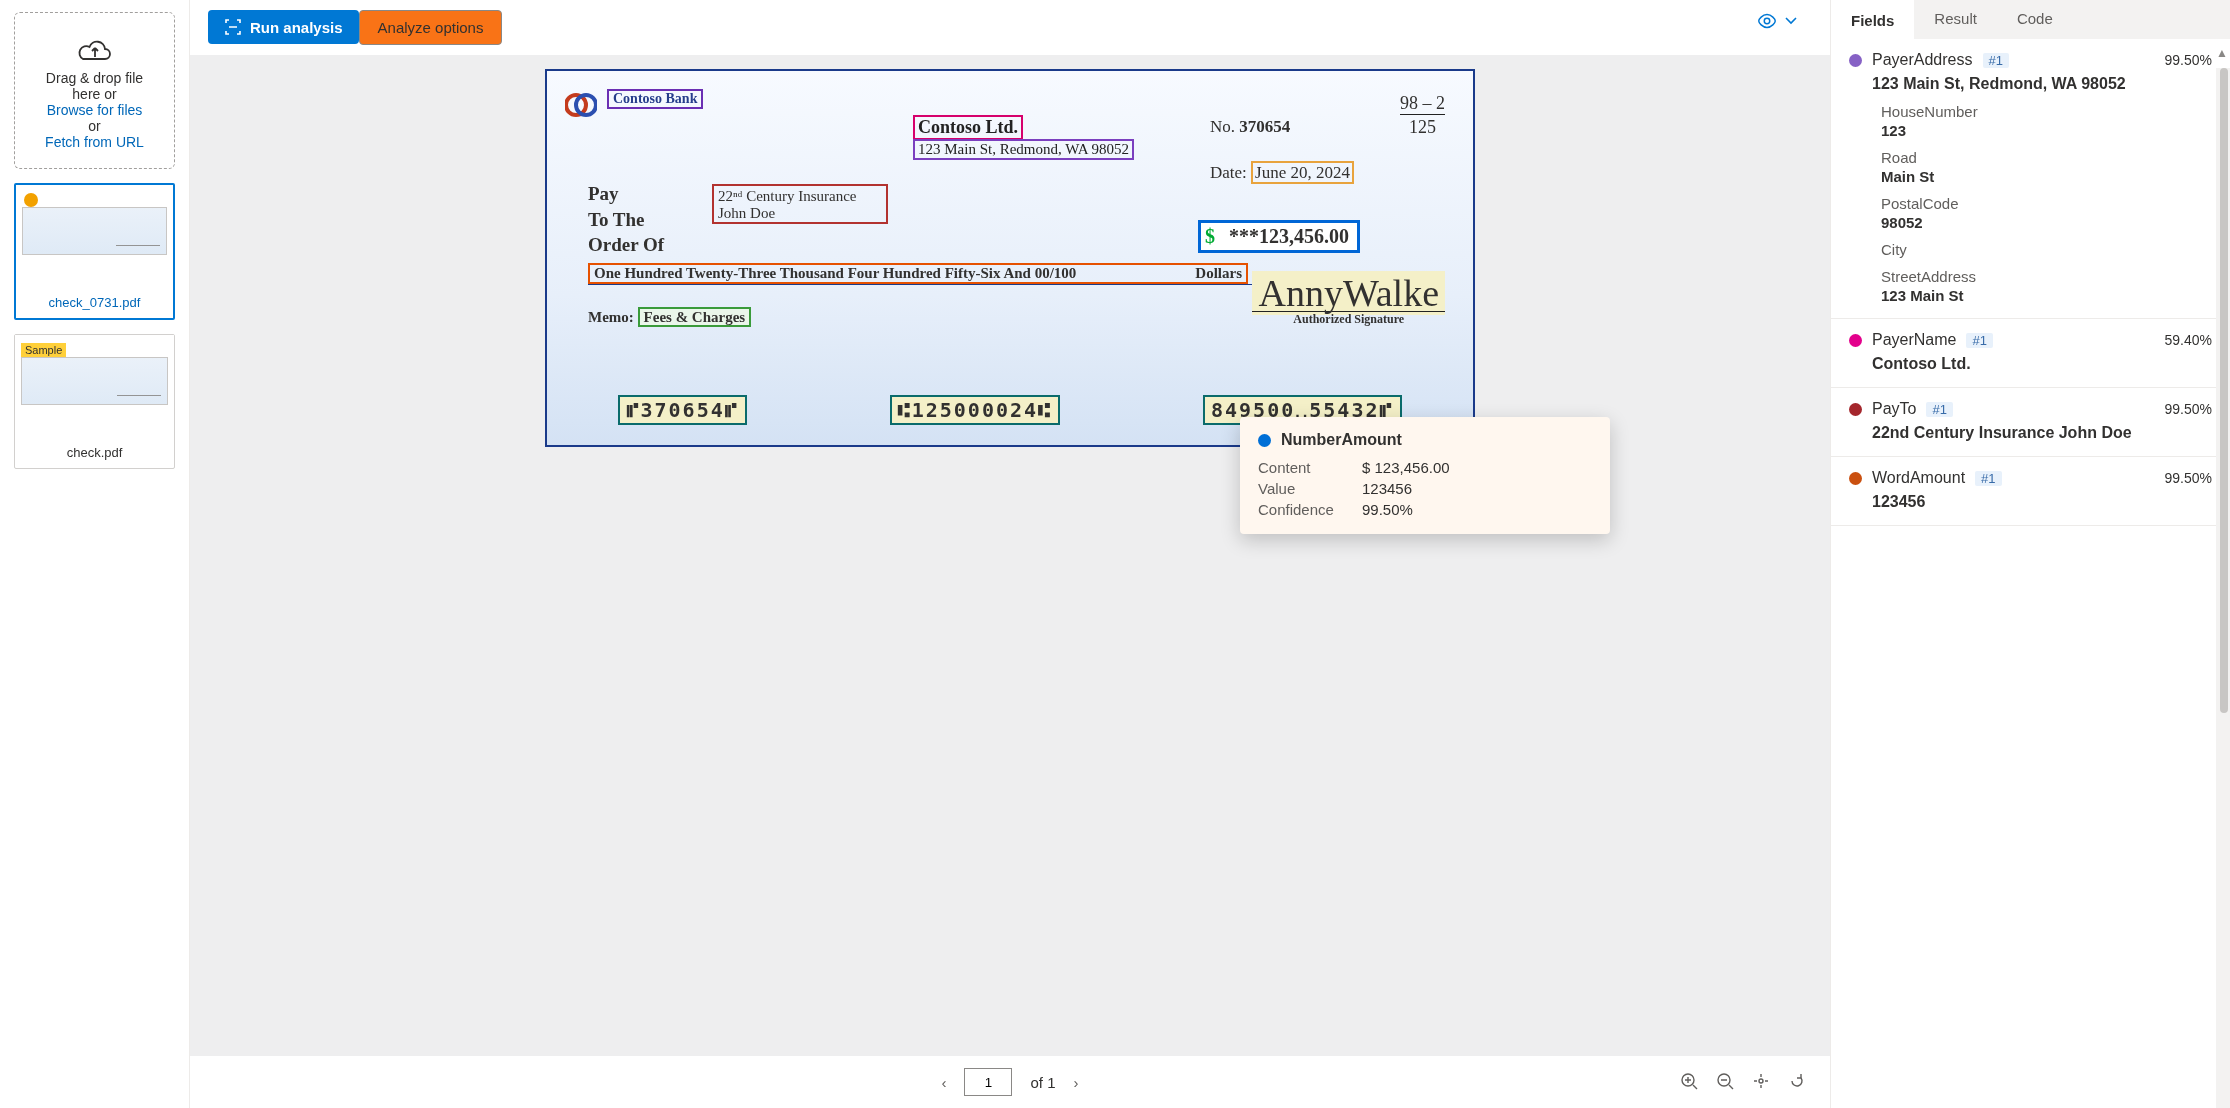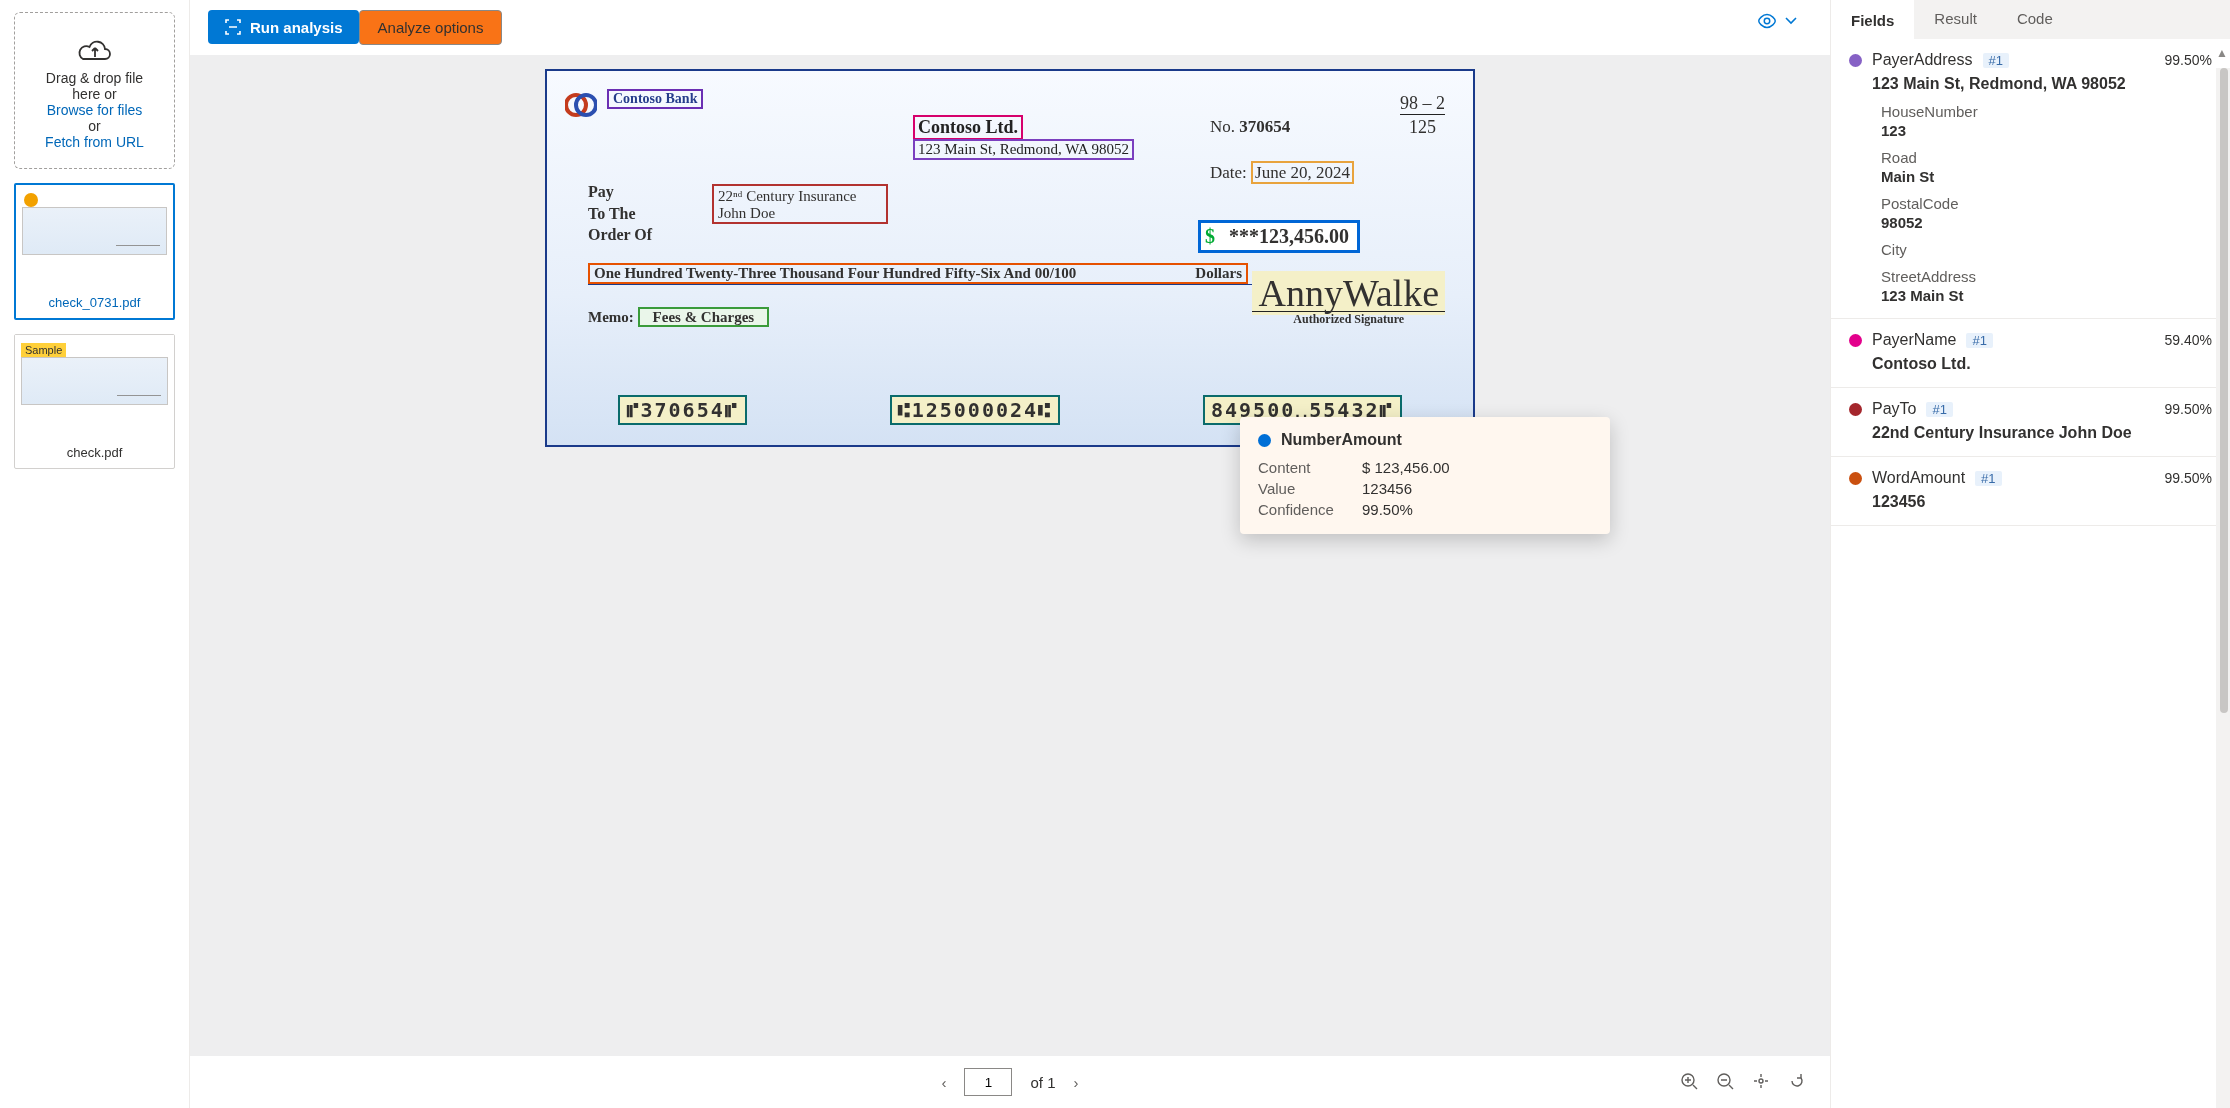--- a/index.html
+++ b/index.html
@@ -35,29 +35,29 @@
 .logo { position:absolute; top:18px; left:18px; width:32px; height:32px; }
 .bank-name { position:absolute; top:18px; left:60px; font-size:14px; font-weight:bold; color:#273e8c; border:2px solid #6b2fb3; padding:0 4px; }
 .payer-name { position:absolute; top:44px; left:366px; font-size:18px; font-weight:bold; color:#222; border:2px solid #d6006c; padding:0 3px; }
 .payer-addr { position:absolute; top:68px; left:366px; font-size:15px; color:#222; border:2px solid #7b3fbf; padding:0 3px; }
 .check-no { position:absolute; top:46px; left:663px; font-size:17px; }
 .check-no b{font-weight:bold;}
 .routing-frac { position:absolute; top:22px; right:28px; text-align:center; font-size:18px; }
 .routing-frac .bot{ border-top:1.5px solid #222; padding-top:2px; }
 .date-row { position:absolute; top:92px; left:663px; font-size:17px; }
 .date-val { border:2px solid #e8a33d; padding:0 2px; }
-.paytolbl { position:absolute; top:110px; left:41px; font-size:16px; font-weight:bold; line-height:1.35; }
+.paytolbl { position:absolute; top:110px; left:41px; font-size:19px; font-weight:bold; line-height:1.35; }
 .payto-box { position:absolute; top:113px; left:165px; width:176px; height:40px; border:2px solid #b2322f; padding:2px 4px; font-size:15px; }
 .amount-box { position:absolute; top:149px; left:651px; border:3px solid #0066d6; background:#fff; font-size:20px; font-weight:bold; padding:2px 8px 2px 4px; display:flex; gap:14px;}
 .amount-box .dol{color:#0a3;}
 .words-row { position:absolute; top:192px; left:41px; width:660px; border:2px solid #e65100; font-size:15px; font-weight:bold; display:flex; padding:0 4px;}
 .words-row .dlbl{margin-left:auto;}
 .words-under { position:absolute; top:213px; left:41px; width:780px; border-top:1.5px solid #1a3a8a;}
 .memo { position:absolute; top:238px; left:41px; font-size:15px; font-weight:bold; }
-.memo-val { border:2px solid #3a9b3a; background:#eaf6ea; padding:0 13px; }
+.memo-val { border:2px solid #3a9b3a; background:#eaf6ea; padding:0 4px; }
 .sig { position:absolute; top:200px; right:28px; text-align:center; }
 .sig-script { font-family: "Brush Script MT", cursive; font-size:38px; background:#f4f0c8; padding:0 6px; }
 .sig-line { border-top:1px solid #222; margin-top:-4px;}
 .sig-lbl { font-size:12px; font-weight:bold; }
 .micr { position:absolute; bottom:20px; left:0; width:100%; display:flex; justify-content:space-around; font-family: monospace; font-size:20px; font-weight:bold; letter-spacing:2px;}
 .micr span { border:2px solid #0a6b6b; background:#f4f0c8; padding:1px 6px; }
 
 .tooltip { position:absolute; top:362px; left:1050px; width:370px; background:#fff7ef; border-radius:4px; box-shadow:0 6px 20px rgba(0,0,0,.2); padding:14px 18px; z-index:50; }
 .tooltip-h { display:flex; align-items:center; gap:10px; font-weight:600; font-size:16px; margin-bottom:8px;}
 .tooltip-dot { width:13px; height:13px; border-radius:50%; background:#006fd6; }

